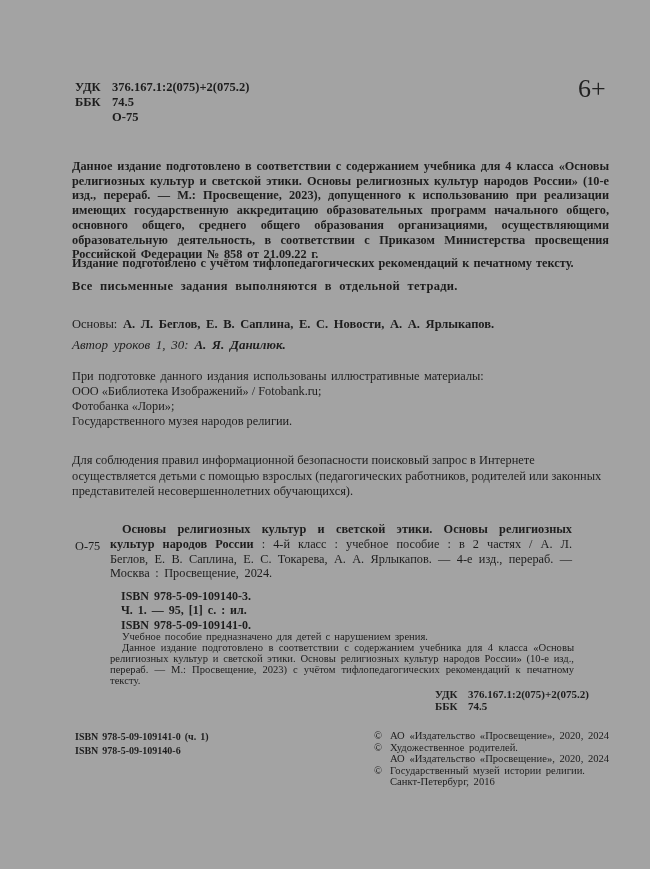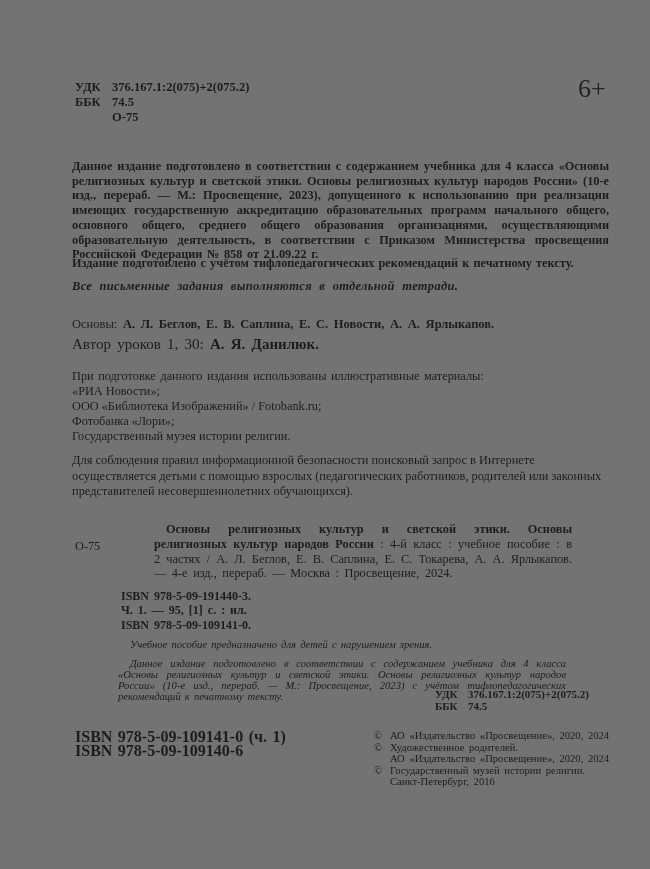--- a/index.html
+++ b/index.html
@@ -1,59 +1,59 @@
 <!DOCTYPE html>
 <html><head>
 <meta charset="utf-8">
 <style>
   html,body{margin:0;padding:0;background:#e8e8e8;}
   .page{
     position:relative;
     width:650px;height:869px;
-    background:#737373;
+    background:#a3a3a3;
     font-family:"Liberation Serif","DejaVu Serif",serif;
     color:#1d1d1d;
     overflow:hidden;
   }
   .abs{position:absolute;}
   .b{font-weight:bold;}
-  .bi{font-weight:bold;font-style:italic;}
+  .bi{font-weight:bold;}
   .just{text-align:justify;}
 
   
   .head-block{top:80px;left:75px;font-size:12.5px;line-height:15px;font-weight:bold;}
   .head-row{display:flex;}
   .head-row .lbl{width:37px;}
   .age-badge{top:74px;left:578px;font-size:26px;line-height:30px;color:#222;}
 
   .edition-note{top:159px;left:72px;width:537px;font-size:12.3px;line-height:14.7px;font-weight:bold;word-spacing:1.5px;}
   .typhlo-note{top:256px;left:72px;width:537px;font-size:12.3px;line-height:15px;font-weight:bold;word-spacing:1px;}
   .notebook-note{top:279px;left:72px;width:537px;font-size:12.5px;line-height:15px;word-spacing:4px;letter-spacing:.3px;}
   .authors-line{top:317px;left:72px;width:537px;font-size:12.5px;line-height:15px;word-spacing:2.5px;}
-  .lessons-line{top:337px;left:72px;width:537px;font-size:15px;line-height:15px;word-spacing:2.5px;}
+  .lessons-line{top:337px;left:72px;width:537px;font-size:13px;line-height:15px;word-spacing:2.5px;font-style:italic;}
 
   .materials-block{top:369px;left:72px;width:537px;font-size:12.3px;line-height:15px;}
   .materials-block .heading{font-weight:normal;word-spacing:1.5px;}
 
   .safety-note{top:453px;left:72px;width:537px;font-size:12.4px;line-height:15.6px;font-weight:normal;}
 
   .catalog-card{top:522px;left:110px;width:462px;font-size:12.3px;line-height:14.8px;word-spacing:2.5px;}
-  .catalog-card .card-text{text-indent:12px;margin-left:44px;}
+  .catalog-card .card-text{text-indent:12px;}
   .card-sign{top:539px;left:75px;font-size:12.3px;line-height:15px;}
 
   .isbn-mid{top:589px;left:121px;font-size:12px;line-height:14.3px;font-weight:bold;word-spacing:2px;}
 
   .annotation{top:632px;left:110px;width:464px;font-size:10.6px;line-height:10.9px;word-spacing:1.5px;}
-  .annotation p{margin:8px;text-indent:12px;font-style:italic;}
+  .annotation p{margin:0;text-indent:12px;}
 
   .udk-bottom{top:689px;left:435px;font-size:11px;line-height:11.8px;font-weight:bold;}
   .udk-bottom .row{display:flex;}
   .udk-bottom .lbl{width:33px;}
 
-  .footer-isbn{top:730px;left:75px;font-size:16px;line-height:14px;font-weight:bold;word-spacing:1.5px;}
+  .footer-isbn{top:730px;left:75px;font-size:10px;line-height:14px;font-weight:bold;word-spacing:1.5px;}
 
   .copyright-block{top:730px;left:374px;width:262px;font-size:10.6px;line-height:11.6px;word-spacing:2px;}
   .cr-row{display:flex;}
   .cr-row .sym{width:16px;flex:none;}
 </style>
 </head>
 <body>
 
 <div class="page">
 
@@ -85,37 +85,36 @@
     <span class="b">А. Л. Беглов, Е. В. Саплина, Е. С. Новости, А. А. Ярлыкапов.</span>
   </div>
 
   <div class="abs lessons-line">
     <span>Автор уроков 1, 30:</span>
     <span class="b">А. Я. Данилюк.</span>
   </div>
 
   <div class="abs materials-block">
     <div class="heading">При подготовке данного издания использованы иллюстративные материалы:</div>
-    <div>«РИА Новости»;</div>
     <div>ООО «Библиотека Изображений» / Fotobank.ru;</div>
     <div>Фотобанка «Лори»;</div>
-    <div>Государственный музея истории религии.</div>
+    <div>Государственного музея народов религии.</div>
   </div>
 
   <div class="abs safety-note">Для соблюдения правил информационной безопасности поисковый запрос в Интернете осуществляется детьми с помощью взрослых (педагогических работников, родителей или законных представителей несовершеннолетних обучающихся).</div>
 
   <div class="abs card-sign">О-75</div>
   <div class="abs catalog-card">
     <div class="card-text just">
       <span class="b">Основы религиозных культур и светской этики. Основы религиозных культур народов России</span><span> : 4-й класс : учебное пособие : в 2 частях / А. Л. Беглов, Е. В. Саплина, Е. С. Токарева, А. А. Ярлыкапов. — 4-е изд., перераб. — Москва : Просвещение, 2024.</span>
     </div>
   </div>
 
   <div class="abs isbn-mid">
-    <div>ISBN 978-5-09-191440-3.</div>
+    <div>ISBN 978-5-09-109140-3.</div>
     <div>Ч. 1. — 95, [1] с. : ил.</div>
     <div>ISBN 978-5-09-109141-0.</div>
   </div>
 
   <div class="abs annotation">
     <p class="just">Учебное пособие предназначено для детей с нарушением зрения.</p>
     <p class="just">Данное издание подготовлено в соответствии с содержанием учебника для 4 класса «Основы религиозных культур и светской этики. Основы религиозных культур народов России» (10-е изд., перераб. — М.: Просвещение, 2023) с учётом тифлопедагогических рекомендаций к печатному тексту.</p>
   </div>
 
   <div class="abs udk-bottom">

